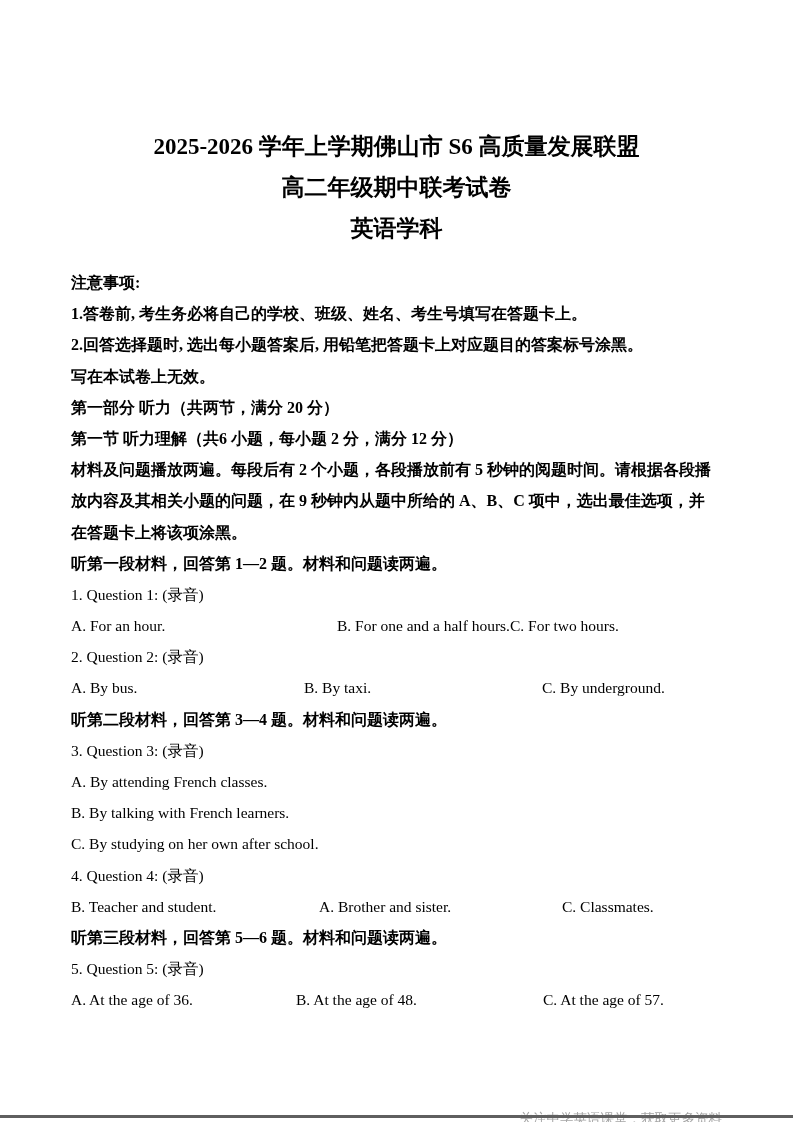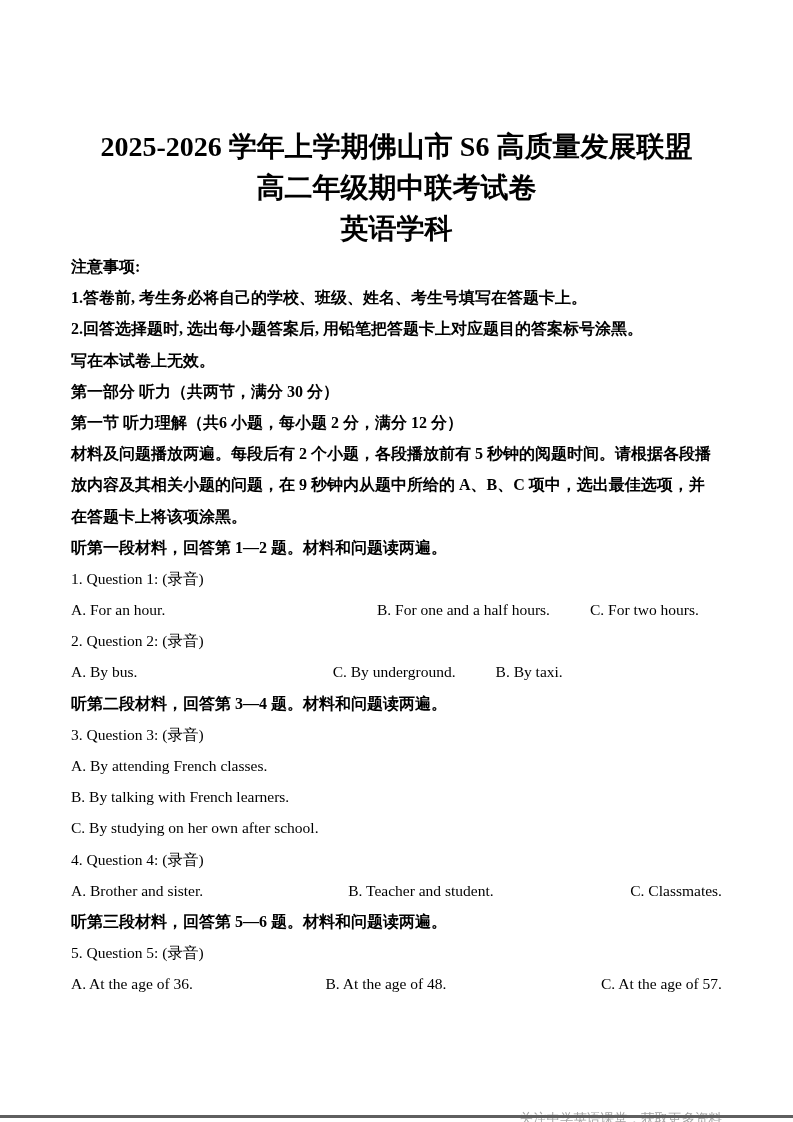--- a/index.html
+++ b/index.html
@@ -11,37 +11,37 @@
     font-family: "Liberation Serif", "DejaVu Serif", serif;
     color: #000;
   }
   .titles {
     position: absolute;
     top: 126px; left: 0; width: 793px;
     text-align: center;
   }
   .title-line {
     height: 41px; line-height: 41px;
-    font-size: 28px; font-weight: bold;
+    font-size: 23px; font-weight: bold;
     margin: 0;
     white-space: nowrap;
   }
   .content {
     position: absolute;
-    top: 251px; left: 71px; width: 651px;
+    top: 267px; left: 71px; width: 651px;
   }
   .line {
     height: 31.2px; line-height: 31.2px;
     margin: 0; padding: 0;
     font-size: 16px;
     white-space: nowrap;
   }
   .cnb { font-weight: bold; }
   .en { font-size: 15.5px; font-weight: normal; }
-  .opt-row { display: flex; gap: 40px; }
+  .opt-row { display: flex; }
   .opt { display: block; }
   .row-q1 .o1 { width: 213px; } .row-q1 .o2 { width: 226px; text-align: right; }
   .row-q2 .o1 { width: 233px; } .row-q2 .o2 { width: 238px; }
   .row-q4 .o1 { width: 243px; } .row-q4 .o2 { width: 248px; }
   .row-q5 .o1 { width: 225px; } .row-q5 .o2 { width: 247px; }
   .o3 { flex: 1; }
   .footer-note {
     position: absolute;
     top: 1108px; right: 71px;
     height: 22px; line-height: 22px;
@@ -64,53 +64,53 @@
   <p class="title-line">高二年级期中联考试卷</p>
   <p class="title-line">英语学科</p>
 </div>
 
 <div class="content">
   <p class="line cnb">注意事项:</p>
   <p class="line cnb">1.答卷前, 考生务必将自己的学校、班级、姓名、考生号填写在答题卡上。</p>
   <p class="line cnb">2.回答选择题时, 选出每小题答案后, 用铅笔把答题卡上对应题目的答案标号涂黑。</p>
   <p class="line cnb">写在本试卷上无效。</p>
 
-  <p class="line cnb">第一部分 听力（共两节，满分 30 分）</p>
+  <p class="line cnb">第一部分 听力（共两节，满分 20 分）</p>
   <p class="line cnb">第一节 听力理解（共6 小题，每小题 2 分，满分 12 分）</p>
   <p class="line cnb">材料及问题播放两遍。每段后有 2 个小题，各段播放前有 5 秒钟的阅题时间。请根据各段播</p>
   <p class="line cnb">放内容及其相关小题的问题，在 9 秒钟内从题中所给的 A、B、C 项中，选出最佳选项，并</p>
   <p class="line cnb">在答题卡上将该项涂黑。</p>
 
   <p class="line cnb">听第一段材料，回答第 1—2 题。材料和问题读两遍。</p>
 
   <p class="line en">1. Question 1: (录音)</p>
   <div class="line en opt-row row-q1">
     <span class="opt o1">A. For an hour.</span>
     <span class="opt o2">B. For one and a half hours.</span>
     <span class="opt o3">C. For two hours.</span>
   </div>
 
   <p class="line en">2. Question 2: (录音)</p>
   <div class="line en opt-row row-q2">
     <span class="opt o1">A. By bus.</span>
+    <span class="opt o2">B. By taxi.</span>
     <span class="opt o3">C. By underground.</span>
-    <span class="opt o2">B. By taxi.</span>
   </div>
 
   <p class="line cnb">听第二段材料，回答第 3—4 题。材料和问题读两遍。</p>
 
   <p class="line en">3. Question 3: (录音)</p>
   <p class="line en">A. By attending French classes.</p>
   <p class="line en">B. By talking with French learners.</p>
   <p class="line en">C. By studying on her own after school.</p>
 
   <p class="line en">4. Question 4: (录音)</p>
   <div class="line en opt-row row-q4">
+    <span class="opt o2">B. Teacher and student.</span>
     <span class="opt o1">A. Brother and sister.</span>
-    <span class="opt o2">B. Teacher and student.</span>
     <span class="opt o3">C. Classmates.</span>
   </div>
 
   <p class="line cnb">听第三段材料，回答第 5—6 题。材料和问题读两遍。</p>
 
   <p class="line en">5. Question 5: (录音)</p>
   <div class="line en opt-row row-q5">
     <span class="opt o1">A. At the age of 36.</span>
     <span class="opt o2">B. At the age of 48.</span>
     <span class="opt o3">C. At the age of 57.</span>

